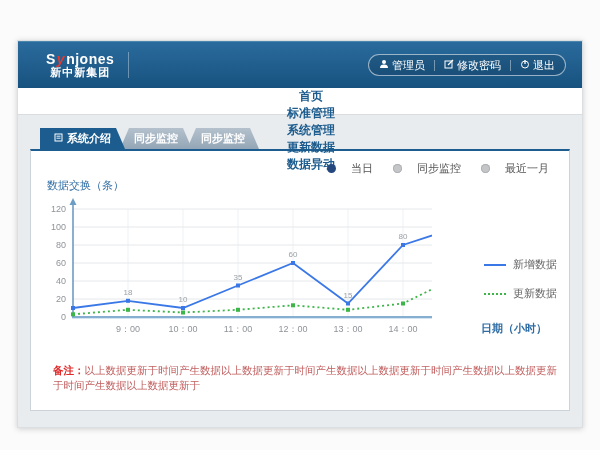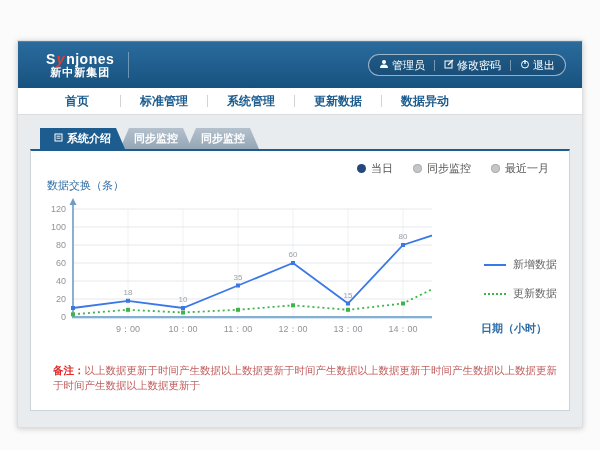--- a/index.html
+++ b/index.html
@@ -30,21 +30,21 @@
     margin-left:auto;margin-right:16px;height:20px;
     display:flex;align-items:center;gap:9px;padding:0 10px;
     border:1px solid rgba(255,255,255,.55);border-radius:11px;
     background:rgba(0,0,0,.10);color:#fff;font-size:11px;
   }
   .user-item{display:flex;align-items:center;gap:3px;cursor:pointer;white-space:nowrap;}
   .user-sep{width:1px;height:11px;background:rgba(255,255,255,.4);}
   
   .nav{
     height:26px;background:#fff;display:flex;align-items:center;
-    padding-left:16px;border-bottom:1px solid #d9dde0;
+    padding-left:22px;border-bottom:1px solid #d9dde0;flex-direction:column;
   }
   .nav-item{
     width:86px;text-align:center;font-size:12px;font-weight:bold;
     color:#1c5c8e;cursor:pointer;
   }
   .nav-sep{width:1px;height:12px;background:#cfd4d8;}
   
   .content{padding:13px 12px 16px;}
   .tabs{display:flex;height:21px;margin-left:0;padding-left:10px;}
   .tab{
@@ -60,21 +60,21 @@
     margin-left:-5px;
   }
   .panel{
     background:#fff;border:1px solid #ccd4da;border-top:2px solid #1c5c8e;
     padding:8px 12px 14px;min-height:218px;
   }
   .radio-row{
     display:flex;justify-content:flex-end;gap:20px;
     font-size:11px;color:#555;margin:2px 8px 2px 0;
   }
-  .radio{display:flex;align-items:center;gap:5px;cursor:pointer;}
+  .radio{display:flex;align-items:center;gap:15px;cursor:pointer;}
   .dot{width:9px;height:9px;border-radius:50%;display:inline-block;}
   .dot.sel{background:#24477e;}
   .dot.unsel{background:#c4c6c8;box-shadow:inset 0 0 0 1px #aeb1b4;}
   .ylabel{color:#2e6da4;font-size:11px;margin:2px 0 2px 4px;}
   .chart-row{position:relative;display:flex;}
   .chart-svg{display:block;}
   svg text{font-family:"Liberation Sans","DejaVu Sans",sans-serif;}
   .xlabel{
     position:absolute;left:438px;top:126px;
     color:#2e6da4;font-size:11px;font-weight:bold;white-space:nowrap;

